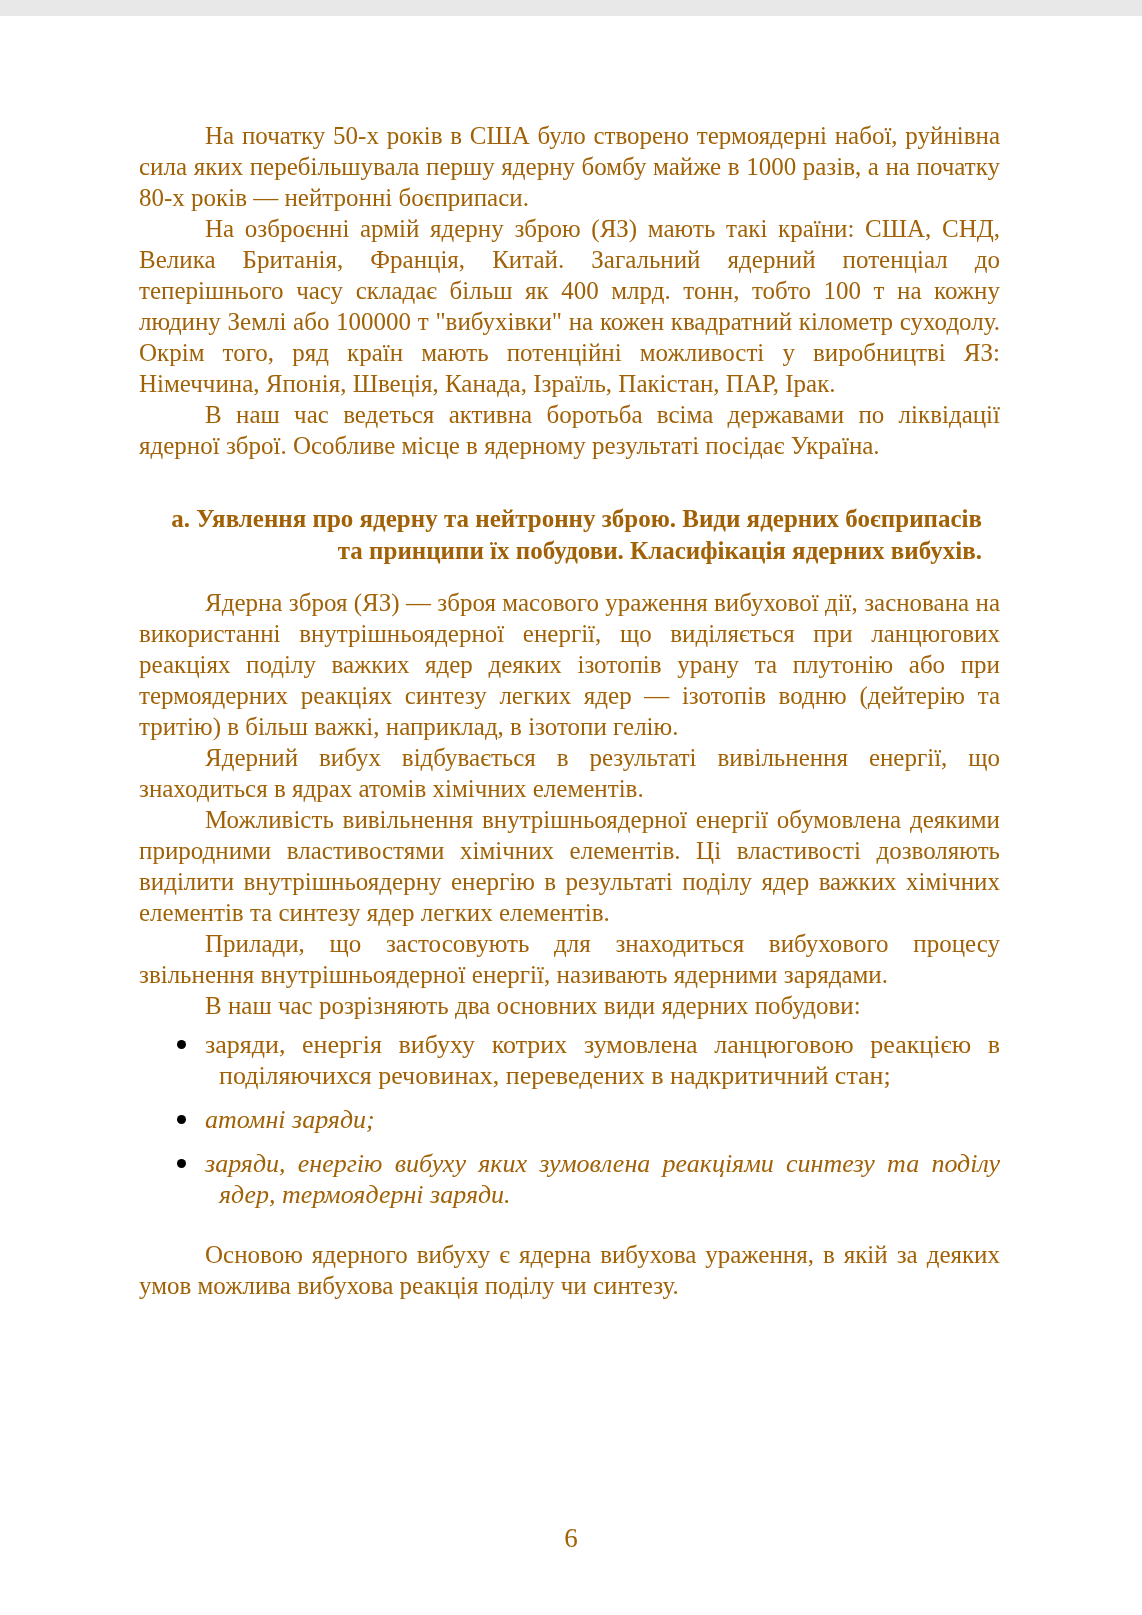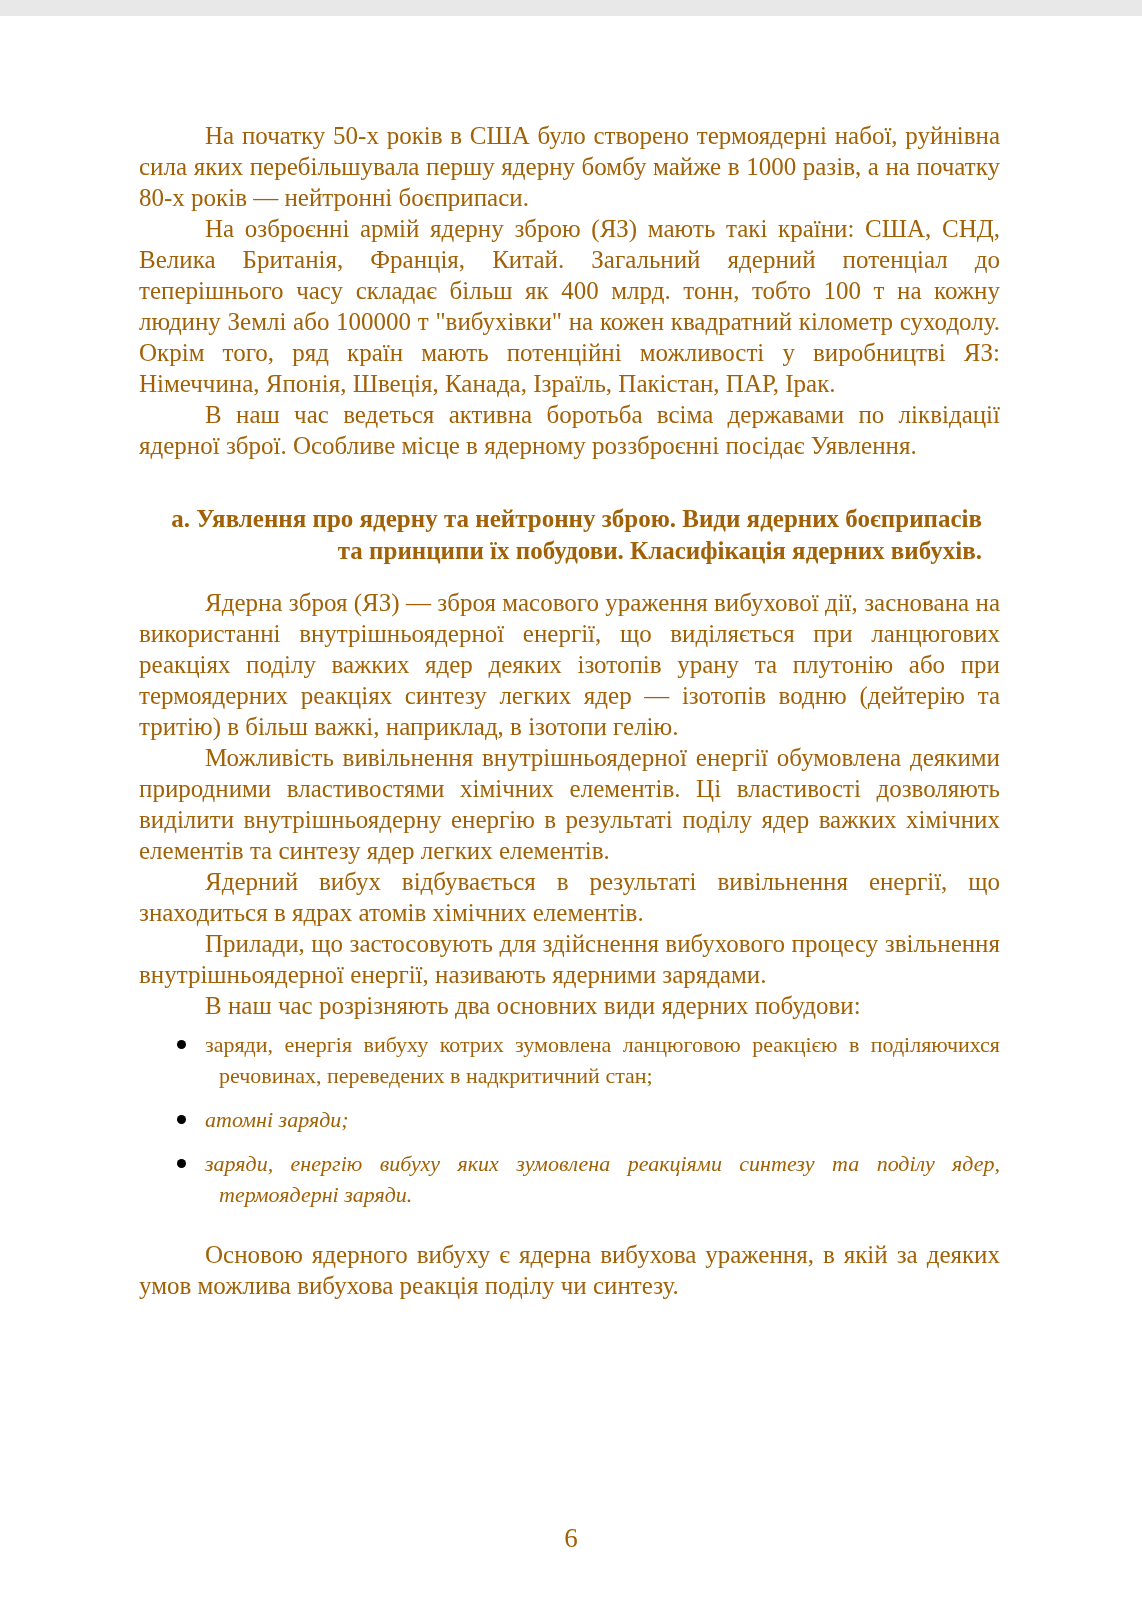--- a/index.html
+++ b/index.html
@@ -38,21 +38,21 @@
     text-align: right;
     text-indent: 0;
   }
   .bullet-list {
     margin-top: 8px;
   }
   .bullet-item {
     position: relative;
     margin: 0 0 9px 0;
     padding-left: 80px;
-    font-size: 22px;
+    font-size: 26px;
     line-height: 31px;
     text-align: justify;
     text-indent: -14px;
   }
   .bullet-item + .bullet-item {
     margin-top: 13px;
     font-style: italic;
   }
   .bullet-marker {
     position: absolute;
@@ -77,28 +77,28 @@
   }
 </style>
 </head>
 <body>
 
 <div class="page">
   <div class="content">
 
     <p class="para">На початку 50-х років в США було створено термоядерні набої, руйнівна сила яких перебільшувала першу ядерну бомбу майже в 1000 разів, а на початку 80-х років — нейтронні боєприпаси.</p>
     <p class="para">На озброєнні армій ядерну зброю (ЯЗ) мають такі країни: США, СНД, Велика Британія, Франція, Китай. Загальний ядерний потенціал до теперішнього часу складає більш як 400 млрд. тонн, тобто 100 т на кожну людину Землі або 100000 т "вибухівки" на кожен квадратний кілометр суходолу. Окрім того, ряд країн мають потенційні можливості у виробництві ЯЗ: Німеччина, Японія, Швеція, Канада, Ізраїль, Пакістан, ПАР, Ірак.</p>
-    <p class="para">В наш час ведеться активна боротьба всіма державами по ліквідації ядерної зброї. Особливе місце в ядерному роззброєнні посідає Уявлення.</p>
+    <p class="para">В наш час ведеться активна боротьба всіма державами по ліквідації ядерної зброї. Особливе місце в ядерному результаті посідає Україна.</p>
 
     <h2 class="section-heading">а. Уявлення про ядерну та нейтронну зброю. Види ядерних боєприпасів та принципи їх побудови. Класифікація ядерних вибухів.</h2>
 
     <p class="para">Ядерна зброя (ЯЗ) — зброя масового ураження вибухової дії, заснована на використанні внутрішньоядерної енергії, що виділяється при ланцюгових реакціях поділу важких ядер деяких ізотопів урану та плутонію або при термоядерних реакціях синтезу легких ядер — ізотопів водню (дейтерію та тритію) в більш важкі, наприклад, в ізотопи гелію.</p>
+    <p class="para">Ядерний вибух відбувається в результаті вивільнення енергії, що знаходиться в ядрах атомів хімічних елементів.</p>
     <p class="para">Можливість вивільнення внутрішньоядерної енергії обумовлена деякими природними властивостями хімічних елементів. Ці властивості дозволяють виділити внутрішньоядерну енергію в результаті поділу ядер важких хімічних елементів та синтезу ядер легких елементів.</p>
-    <p class="para">Ядерний вибух відбувається в результаті вивільнення енергії, що знаходиться в ядрах атомів хімічних елементів.</p>
-    <p class="para">Прилади, що застосовують для здійснення вибухового процесу звільнення внутрішньоядерної енергії, називають ядерними зарядами.</p>
+    <p class="para">Прилади, що застосовують для знаходиться вибухового процесу звільнення внутрішньоядерної енергії, називають ядерними зарядами.</p>
     <p class="para">В наш час розрізняють два основних види ядерних побудови:</p>
 
     <div class="bullet-list">
       <div class="bullet-item">
         <span class="bullet-marker"></span>
         <span>заряди, енергія вибуху котрих зумовлена ланцюговою реакцією в поділяючихся речовинах, переведених в надкритичний стан;</span>
       </div>
       <div class="bullet-item">
         <span class="bullet-marker"></span>
         <span>атомні заряди;</span>

